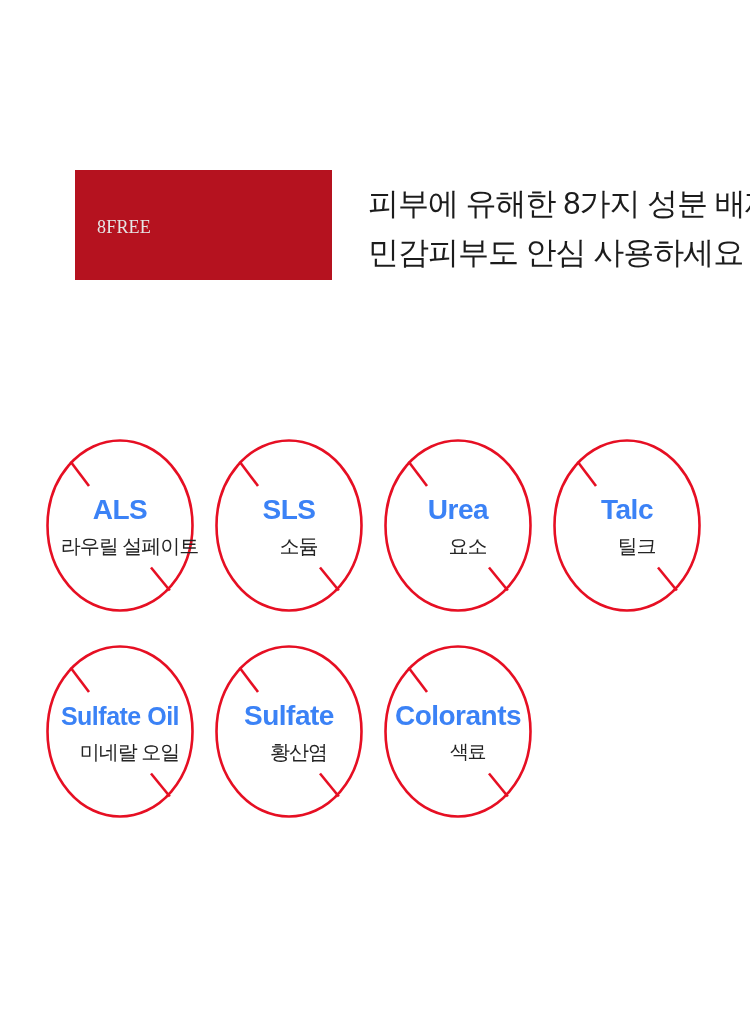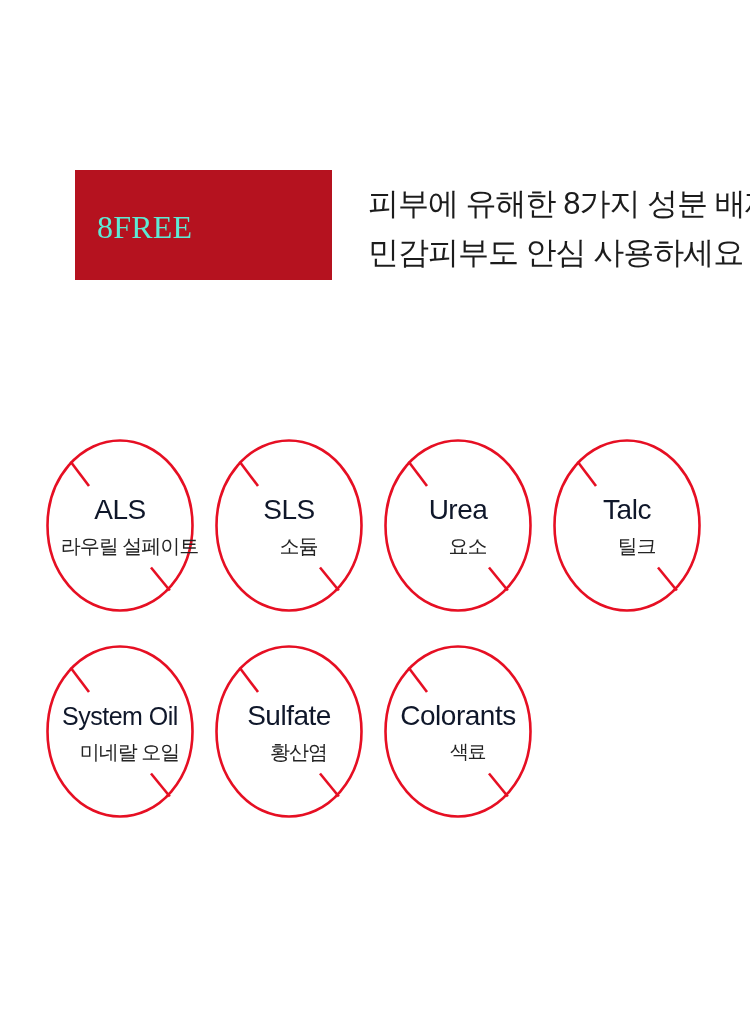--- a/index.html
+++ b/index.html
@@ -18,29 +18,29 @@
   }
 
   
   .badge {
     position: absolute;
     left: 75px;
     top: 170px;
     width: 257px;
     height: 110px;
     background: var(--badge-bg);
-    color: #5eead4;
+    color: #e5e5e5;
     box-sizing: border-box;
     padding-left: 22px;
     padding-top: 4px;
     display: flex;
     flex-direction: column;
     justify-content: center;
     font-family: "Liberation Serif", serif;
-    font-size: 32px;
+    font-size: 18px;
     line-height: 36px;
     letter-spacing: 0.2px;
   }
 
   
   .heading {
     position: absolute;
     left: 368px;
     top: 179px;
     color: #1c1c1c;
@@ -87,22 +87,22 @@
     bottom: 0;
     display: flex;
     flex-direction: column;
     align-items: center;
     justify-content: center;
     text-align: center;
     padding-top: 2px;
   }
   .en {
     font-size: 28px;
-    font-weight: normal;
-    color: #0f172a;
+    font-weight: bold;
+    color: #3b82f6;
     letter-spacing: -0.5px;
     line-height: 32px;
     white-space: nowrap;
   }
   .ko {
     font-size: 20px;
     color: #242424;
     letter-spacing: -1px;
     margin-top: 7px;
     white-space: nowrap;
@@ -176,21 +176,21 @@
     </div>
   </div>
 
   <div class="circle">
     <svg class="ring" viewBox="0 0 150 175">
       <ellipse cx="75" cy="87.5" rx="72.5" ry="85"></ellipse>
       <line x1="25.5" y1="23.5" x2="44" y2="48"></line>
       <line x1="106" y1="129.5" x2="124.8" y2="152.5"></line>
     </svg>
     <div class="label">
-      <div class="en">System Oil</div>
+      <div class="en">Sulfate Oil</div>
       <div class="ko">미네랄 오일</div>
     </div>
   </div>
 
   <div class="circle">
     <svg class="ring" viewBox="0 0 150 175">
       <ellipse cx="75" cy="87.5" rx="72.5" ry="85"></ellipse>
       <line x1="25.5" y1="23.5" x2="44" y2="48"></line>
       <line x1="106" y1="129.5" x2="124.8" y2="152.5"></line>
     </svg>

